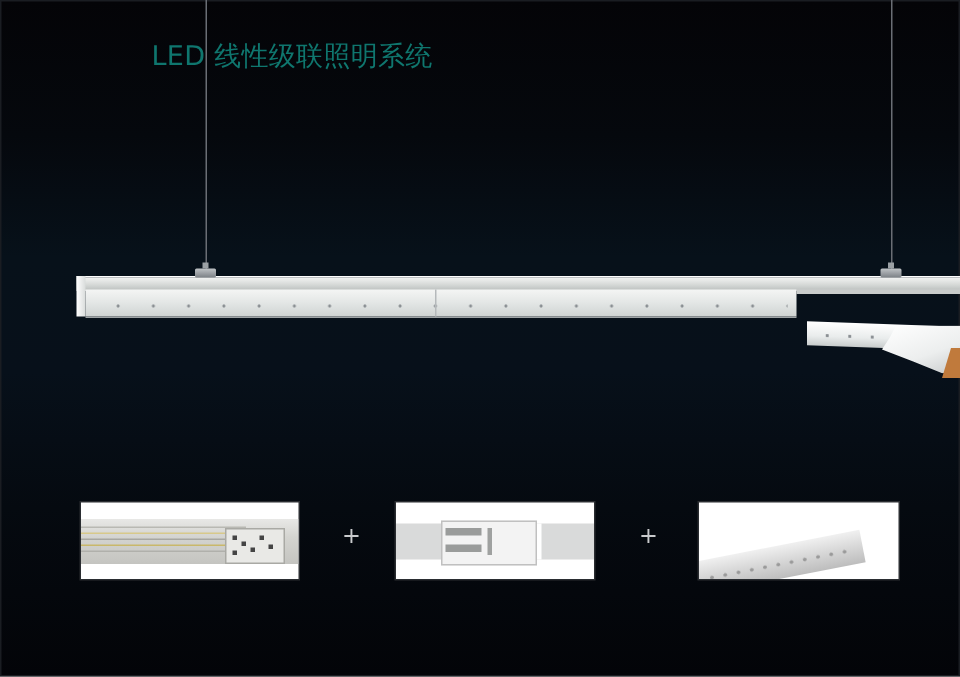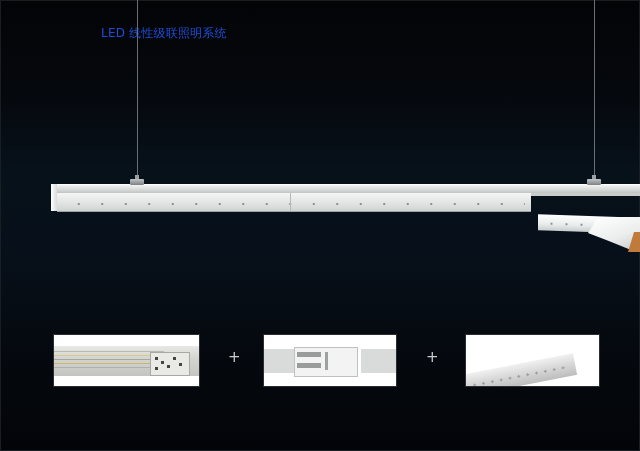--- a/index.html
+++ b/index.html
@@ -4,21 +4,21 @@
 <style>
   html, body { margin: 0; padding: 0; }
   body {
     width: 640px; height: 451px; overflow: hidden; position: relative;
     background: linear-gradient(180deg, #040407 0%, #05080d 20%, #07111a 38%, #07101a 55%, #050a10 75%, #030408 100%);
     font-family: "DejaVu Sans", sans-serif;
   }
   .frame { position: absolute; inset: 0; border: 1px solid #1a1d22; box-sizing: border-box; pointer-events: none; }
   .title {
     position: absolute; left: 53px; top: 25px;
-    color: #1d4ed8; font-size: 12px; letter-spacing: 0.2px;
+    color: #0f766e; font-size: 18px; letter-spacing: 0.2px;
     font-family: "DejaVu Sans", sans-serif;
     margin-left: 48px;
   }
   .cable { position: absolute; top: 0; width: 1px; background: #6a6e75; }
   .cable.c1 { left: 137px; height: 180px; }
   .cable.c2 { left: 594px; height: 180px; }
   .clip { position: absolute; width: 14px; height: 6px; background: linear-gradient(#bfc3c6, #7c8186); border-radius: 1px; }
   .clip::before { content: ""; position: absolute; left: 5px; top: -4px; width: 4px; height: 4px; background: #9aa0a4; }
   .clip.k1 { left: 130px; top: 179px; }
   .clip.k2 { left: 587px; top: 179px; }

